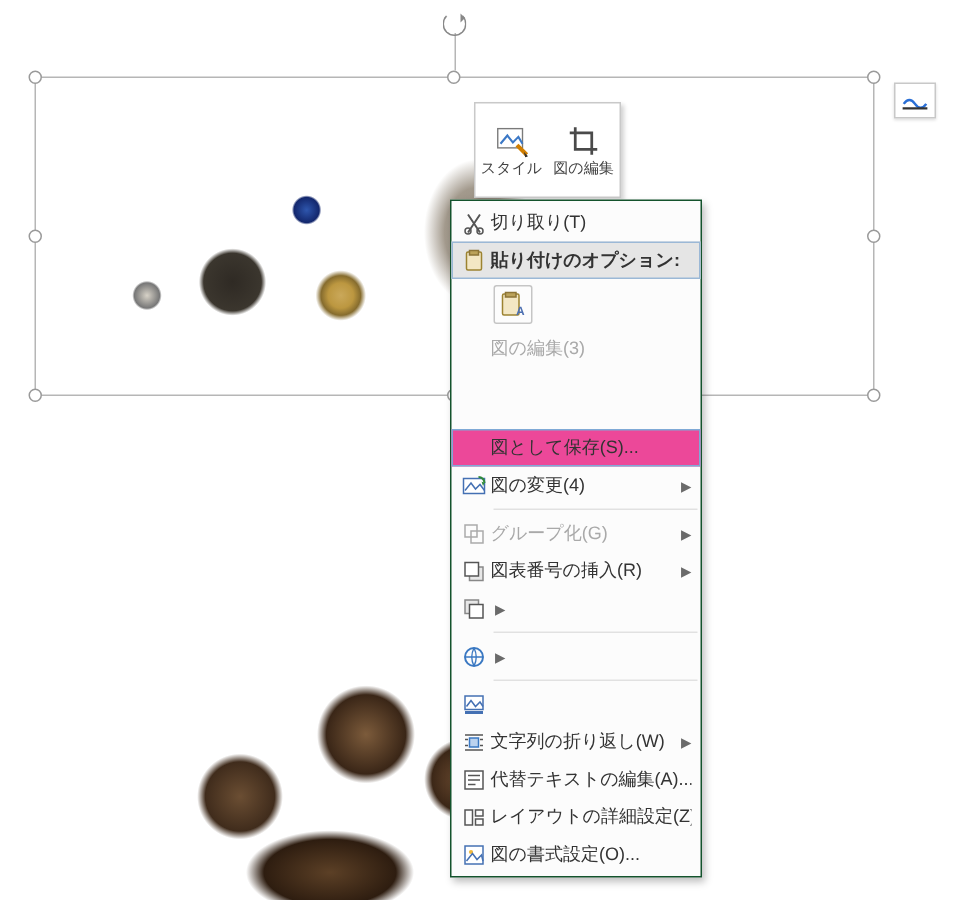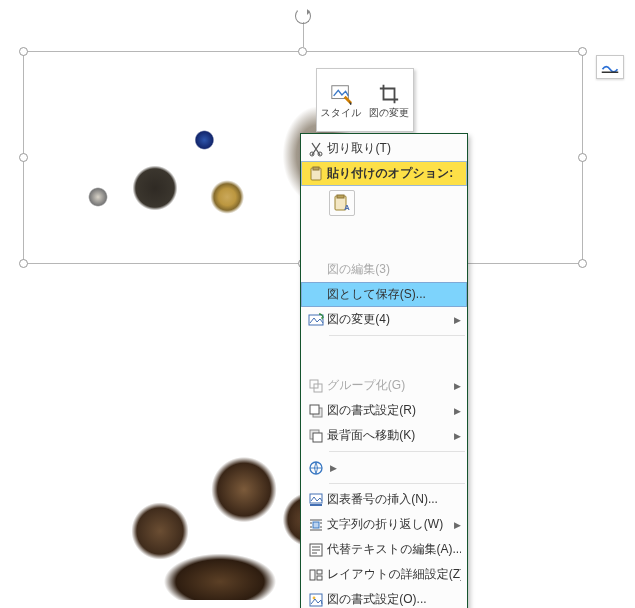--- a/index.html
+++ b/index.html
@@ -119,23 +119,23 @@
     box-shadow: 2px 3px 5px rgba(0,0,0,.25);
     padding: 2px 0;
   }
   .ctx-row {
     height: 25px;
     display:flex; align-items:center;
     padding: 0 6px 0 4px;
     position:relative;
     cursor:pointer;
   }
-  .ctx-row.hover { background:#fde047; border:1px solid #9bb8d6; height:25px; padding:0 5px 0 3px;}
-  .ctx-row.highlight { background:#7dd3fc; border:1px solid #7fa9d6; height:25px; padding:0 5px 0 3px;}
-  .ctx-row.disabled { color:#a9a9a9; cursor:default;margin-top:37px; }
+  .ctx-row.hover { background:#e5e5e5; border:1px solid #9bb8d6; height:25px; padding:0 5px 0 3px;}
+  .ctx-row.highlight { background:#ec4899; border:1px solid #7fa9d6; height:25px; padding:0 5px 0 3px;margin-top:41px;}
+  .ctx-row.disabled { color:#a9a9a9; cursor:default; }
   .ctx-ico { width:22px; display:flex; align-items:center; justify-content:center; flex-shrink:0; }
   .ctx-ico svg { width:16px; height:16px; }
   .ctx-label { flex:1; white-space:nowrap; overflow:hidden; }
   .ctx-arrow { width:10px; color:#6a6a6a; font-size:9px; text-align:right; }
   .ctx-sep { height:1px; margin:3px 2px 3px 28px; background:#e1e1e1; }
   .ctx-sub {
     height: 34px;
     display:flex; align-items:center;
     padding-left: 28px;
   }
@@ -181,21 +181,21 @@
       <path d="M16 15 L23 22" stroke="#d07e00" stroke-width="3"></path>
       <path d="M21 20 L24 23 L22 24 Z" fill="#333"></path>
     </svg>
     <span>スタイル</span>
   </div>
   <div class="mini-btn">
     <svg viewBox="0 0 24 24">
       <path d="M6 2 V18 H22" stroke="#4a4a4a" stroke-width="2" fill="none"></path>
       <path d="M2 6 H18 V22" stroke="#4a4a4a" stroke-width="2" fill="none"></path>
     </svg>
-    <span>図の変更</span>
+    <span>図の編集</span>
   </div>
 </div>
 
 <div class="ctx">
 
   <div class="ctx-row">
     <span class="ctx-ico">
       <svg viewBox="0 0 16 16">
           <path d="M4 2 L12 14 M12 2 L4 14" stroke="#555" stroke-width="1.3"></path>
           <circle cx="4" cy="13" r="2" fill="none" stroke="#555"></circle>
@@ -262,32 +262,31 @@
     <span class="ctx-arrow">▶</span>
   </div>
 
   <div class="ctx-row">
     <span class="ctx-ico">
       <svg viewBox="0 0 16 16">
           <rect x="5" y="5" width="9" height="9" fill="#e7e7e7" stroke="#888"></rect>
           <rect x="2" y="2" width="9" height="9" fill="#fff" stroke="#555"></rect>
         </svg>
     </span>
-    <span class="ctx-label">図の書式設定(R)</span>
+    <span class="ctx-label">図表番号の挿入(R)</span>
     <span class="ctx-arrow">▶</span>
   </div>
 
   <div class="ctx-row">
     <span class="ctx-ico">
       <svg viewBox="0 0 16 16">
           <rect x="2" y="2" width="9" height="9" fill="#e7e7e7" stroke="#888"></rect>
           <rect x="5" y="5" width="9" height="9" fill="#fff" stroke="#555"></rect>
         </svg>
     </span>
-    <span class="ctx-label">最背面へ移動(K)</span>
     <span class="ctx-arrow">▶</span>
   </div>
 
   <div class="ctx-sep"></div>
 
   <div class="ctx-row">
     <span class="ctx-ico">
       <svg viewBox="0 0 16 16">
           <ellipse cx="8" cy="8" rx="6" ry="6" fill="none" stroke="#3a78c2" stroke-width="1.3"></ellipse>
           <path d="M2 8 H14 M8 2 Q11 8 8 14 M8 2 Q5 8 8 14" fill="none" stroke="#3a78c2" stroke-width="0.9"></path>
@@ -299,21 +298,20 @@
   <div class="ctx-sep"></div>
 
   <div class="ctx-row">
     <span class="ctx-ico">
       <svg viewBox="0 0 16 16">
           <rect x="2" y="2" width="12" height="9" fill="#fff" stroke="#4470b3"></rect>
           <polyline points="3,9 6,5 9,9 12,6 14,9" fill="none" stroke="#4470b3"></polyline>
           <rect x="2" y="12" width="12" height="2" fill="#4470b3"></rect>
         </svg>
     </span>
-    <span class="ctx-label">図表番号の挿入(N)...</span>
   </div>
 
   <div class="ctx-row">
     <span class="ctx-ico">
       <svg viewBox="0 0 16 16">
           <rect x="5" y="5" width="6" height="6" fill="#bcd3ef" stroke="#3a78c2"></rect>
           <line x1="2" y1="3" x2="14" y2="3" stroke="#555"></line>
           <line x1="2" y1="13" x2="14" y2="13" stroke="#555"></line>
           <line x1="2" y1="6" x2="4" y2="6" stroke="#555"></line>
           <line x1="12" y1="6" x2="14" y2="6" stroke="#555"></line>

